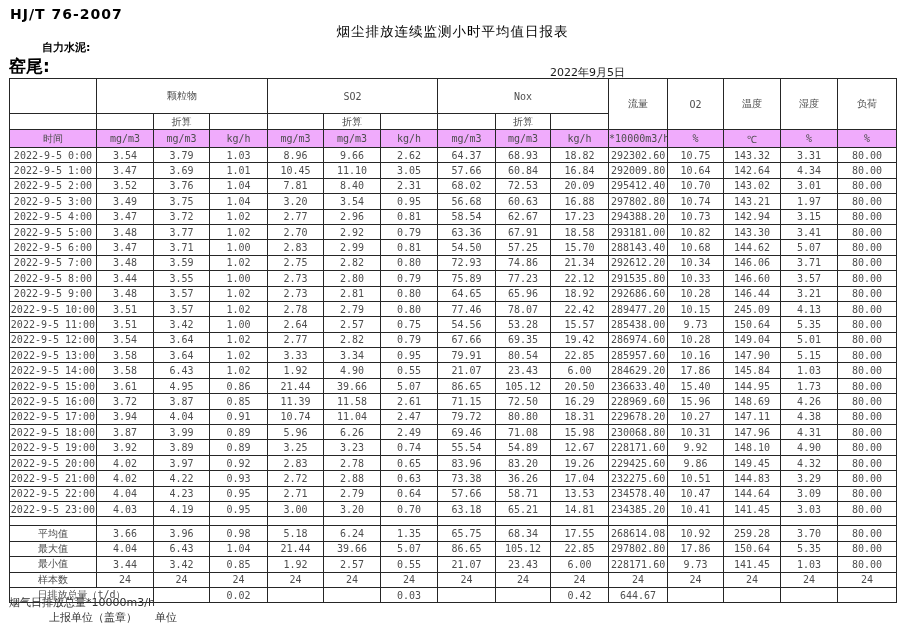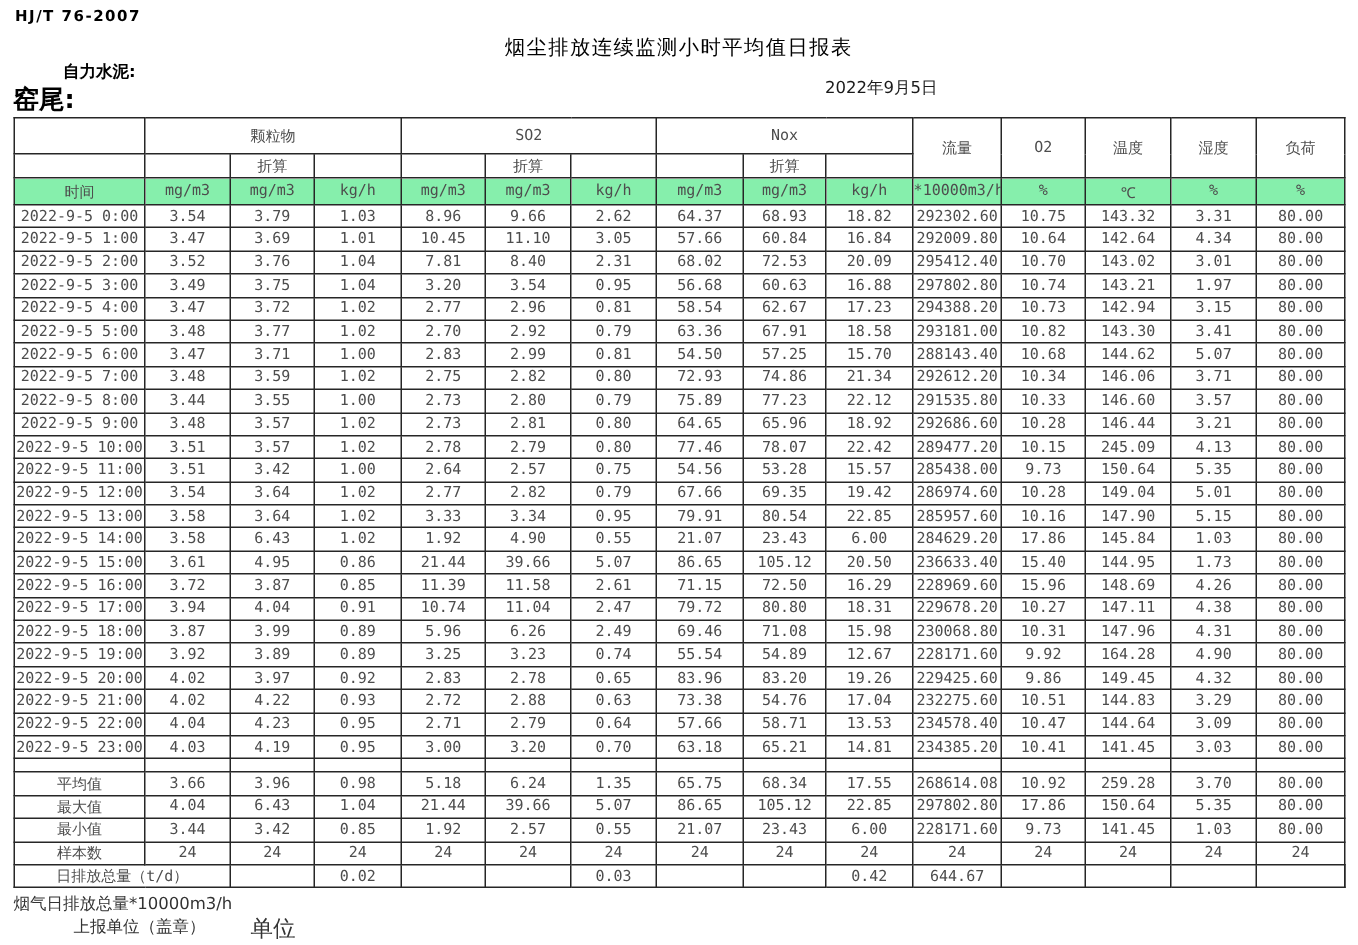--- a/index.html
+++ b/index.html
@@ -1,43 +1,43 @@
 <!DOCTYPE html>
 <html><head>
 <meta charset="utf-8">
 <style>
   * { margin:0; padding:0; box-sizing:border-box; }
   html,body { width:905px; height:630px; background:#ffffff; }
   body { position:relative; overflow:hidden; font-family:"DejaVu Sans", sans-serif; color:#000; }
   .abs { position:absolute; }
-  .std-code { left:10px; top:6px; font-size:10px; font-weight:bold; letter-spacing:1px; }
+  .std-code { left:10px; top:6px; font-size:14px; font-weight:bold; letter-spacing:1px; }
   .title { left:9px; top:23px; width:887px; text-align:center; font-size:13.5px; font-weight:normal; letter-spacing:1px; }
   .company { left:9px; top:40px; font-size:11px; font-weight:bold;margin-left:33px; }
   .section { left:9px; top:55px; font-size:17px; font-weight:bold; }
-  .date { left:550px; top:51px; font-size:11px; color:#1a1a1a; }
+  .date { left:550px; top:65px; font-size:11px; color:#1a1a1a; }
 
   table.report { position:absolute; left:9px; top:78px; width:887px; border-collapse:collapse; table-layout:fixed; }
   table.report td {
     border:1px solid #262626; text-align:center; vertical-align:middle;
     font-family:"DejaVu Sans Mono", monospace; font-size:10px; color:#4d4d4d;
     white-space:nowrap; overflow:hidden; padding:0;
   }
   thead td { font-family:"DejaVu Sans", sans-serif; color:#000; font-size:10.5px; }
-  tr.h1 { height:24px; } tr.h2 { height:16px; } tr.h3 { height:18px; }
-  td.green { background:#86efac; }
+  tr.h1 { height:35px; } tr.h2 { height:16px; } tr.h3 { height:18px; }
+  td.green { background:#f0abfc; }
   td.units { font-family:"DejaVu Sans Mono", monospace; font-size:9.5px; color:#1a1a1a; }
   tbody tr.data { height:15.4px; }
   tbody tr.spacer { height:9px; }
   td.time { color:#4d4d4d; }
   td.label { font-family:"DejaVu Sans", sans-serif; color:#1a1a1a; font-size:10.5px; }
   td.total-label { text-align:left; padding-left:2px; }
 
   .footer1 { left:9px; top:595px; font-size:11px; color:#333; }
   .footer2a { left:9px; top:610px; font-size:11px; color:#333;margin-left:40px; }
-  .footer2b { left:167px; top:610px; font-size:15px; color:#333; }
+  .footer2b { left:155px; top:610px; font-size:11px; color:#333; }
 </style>
 </head>
 <body>
 
 <div class="abs std-code">HJ/T 76-2007</div>
 <div class="abs title">烟尘排放连续监测小时平均值日报表</div>
 <div class="abs company">自力水泥:</div>
 <div class="abs section">窑尾:</div>
 <div class="abs date">2022年9月5日</div>
 
@@ -431,21 +431,21 @@
         <td>3.89</td>
         <td>0.89</td>
         <td>3.25</td>
         <td>3.23</td>
         <td>0.74</td>
         <td>55.54</td>
         <td>54.89</td>
         <td>12.67</td>
         <td>228171.60</td>
         <td>9.92</td>
-        <td>164.28</td>
+        <td>148.10</td>
         <td>4.90</td>
         <td>80.00</td>
       </tr>
       <tr class="data">
         <td class="time">2022-9-5 20:00</td>
         <td>4.02</td>
         <td>3.97</td>
         <td>0.92</td>
         <td>2.83</td>
         <td>2.78</td>
@@ -461,21 +461,21 @@
       </tr>
       <tr class="data">
         <td class="time">2022-9-5 21:00</td>
         <td>4.02</td>
         <td>4.22</td>
         <td>0.93</td>
         <td>2.72</td>
         <td>2.88</td>
         <td>0.63</td>
         <td>73.38</td>
-        <td>54.76</td>
+        <td>36.26</td>
         <td>17.04</td>
         <td>232275.60</td>
         <td>10.51</td>
         <td>144.83</td>
         <td>3.29</td>
         <td>80.00</td>
       </tr>
       <tr class="data">
         <td class="time">2022-9-5 22:00</td>
         <td>4.04</td>

